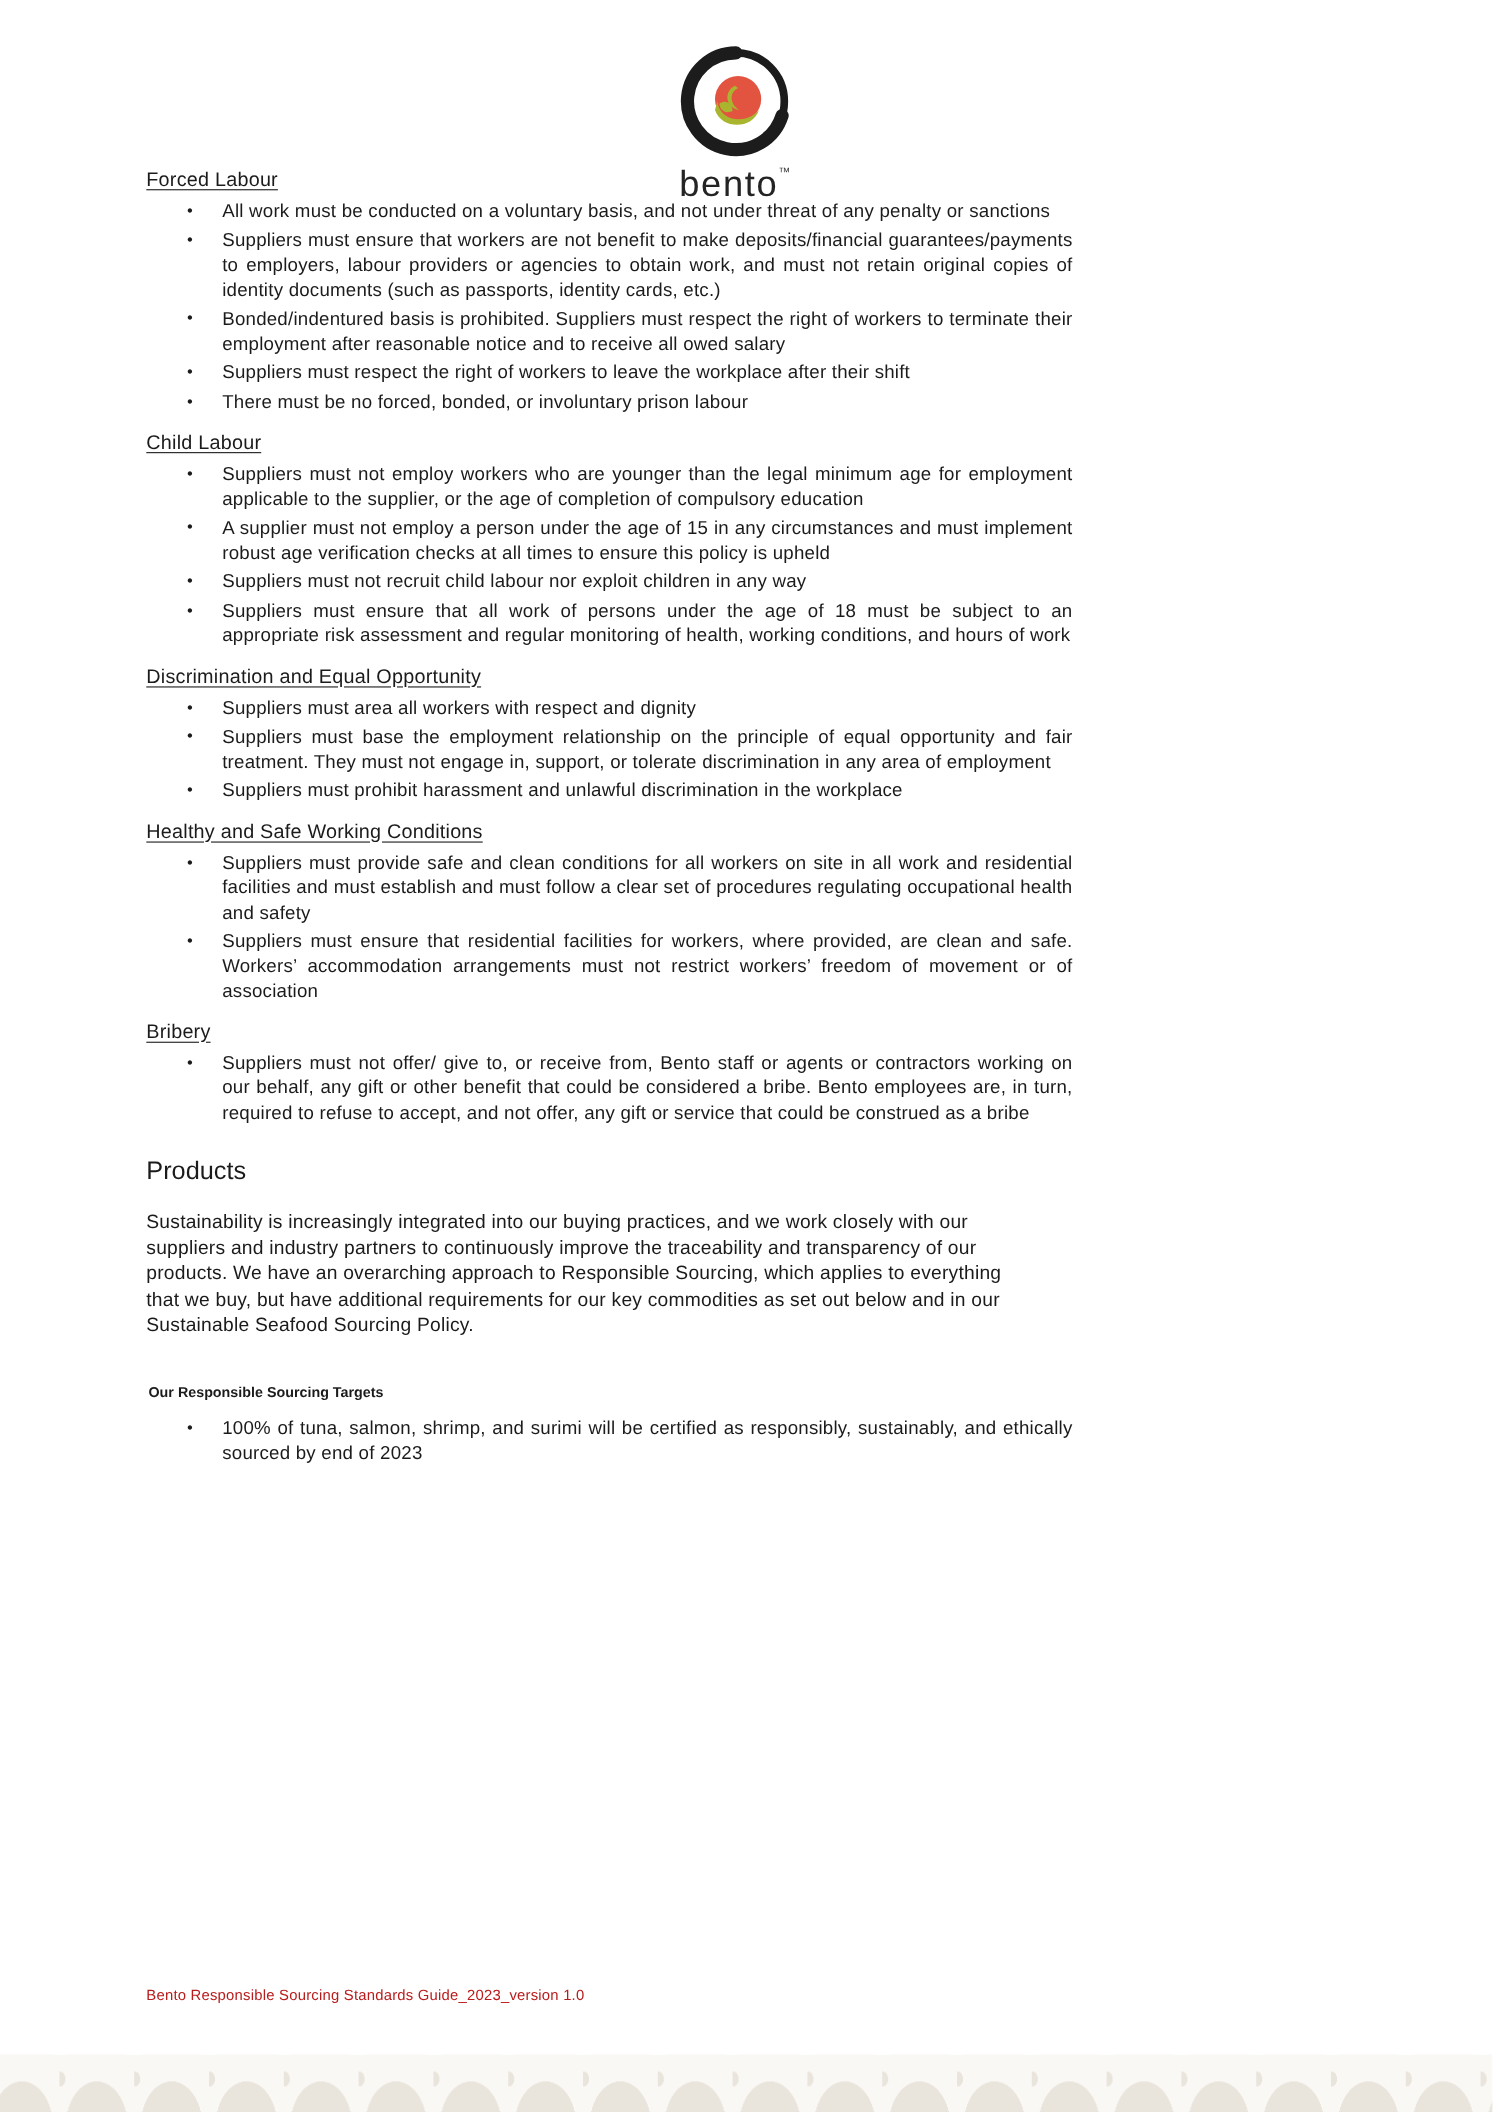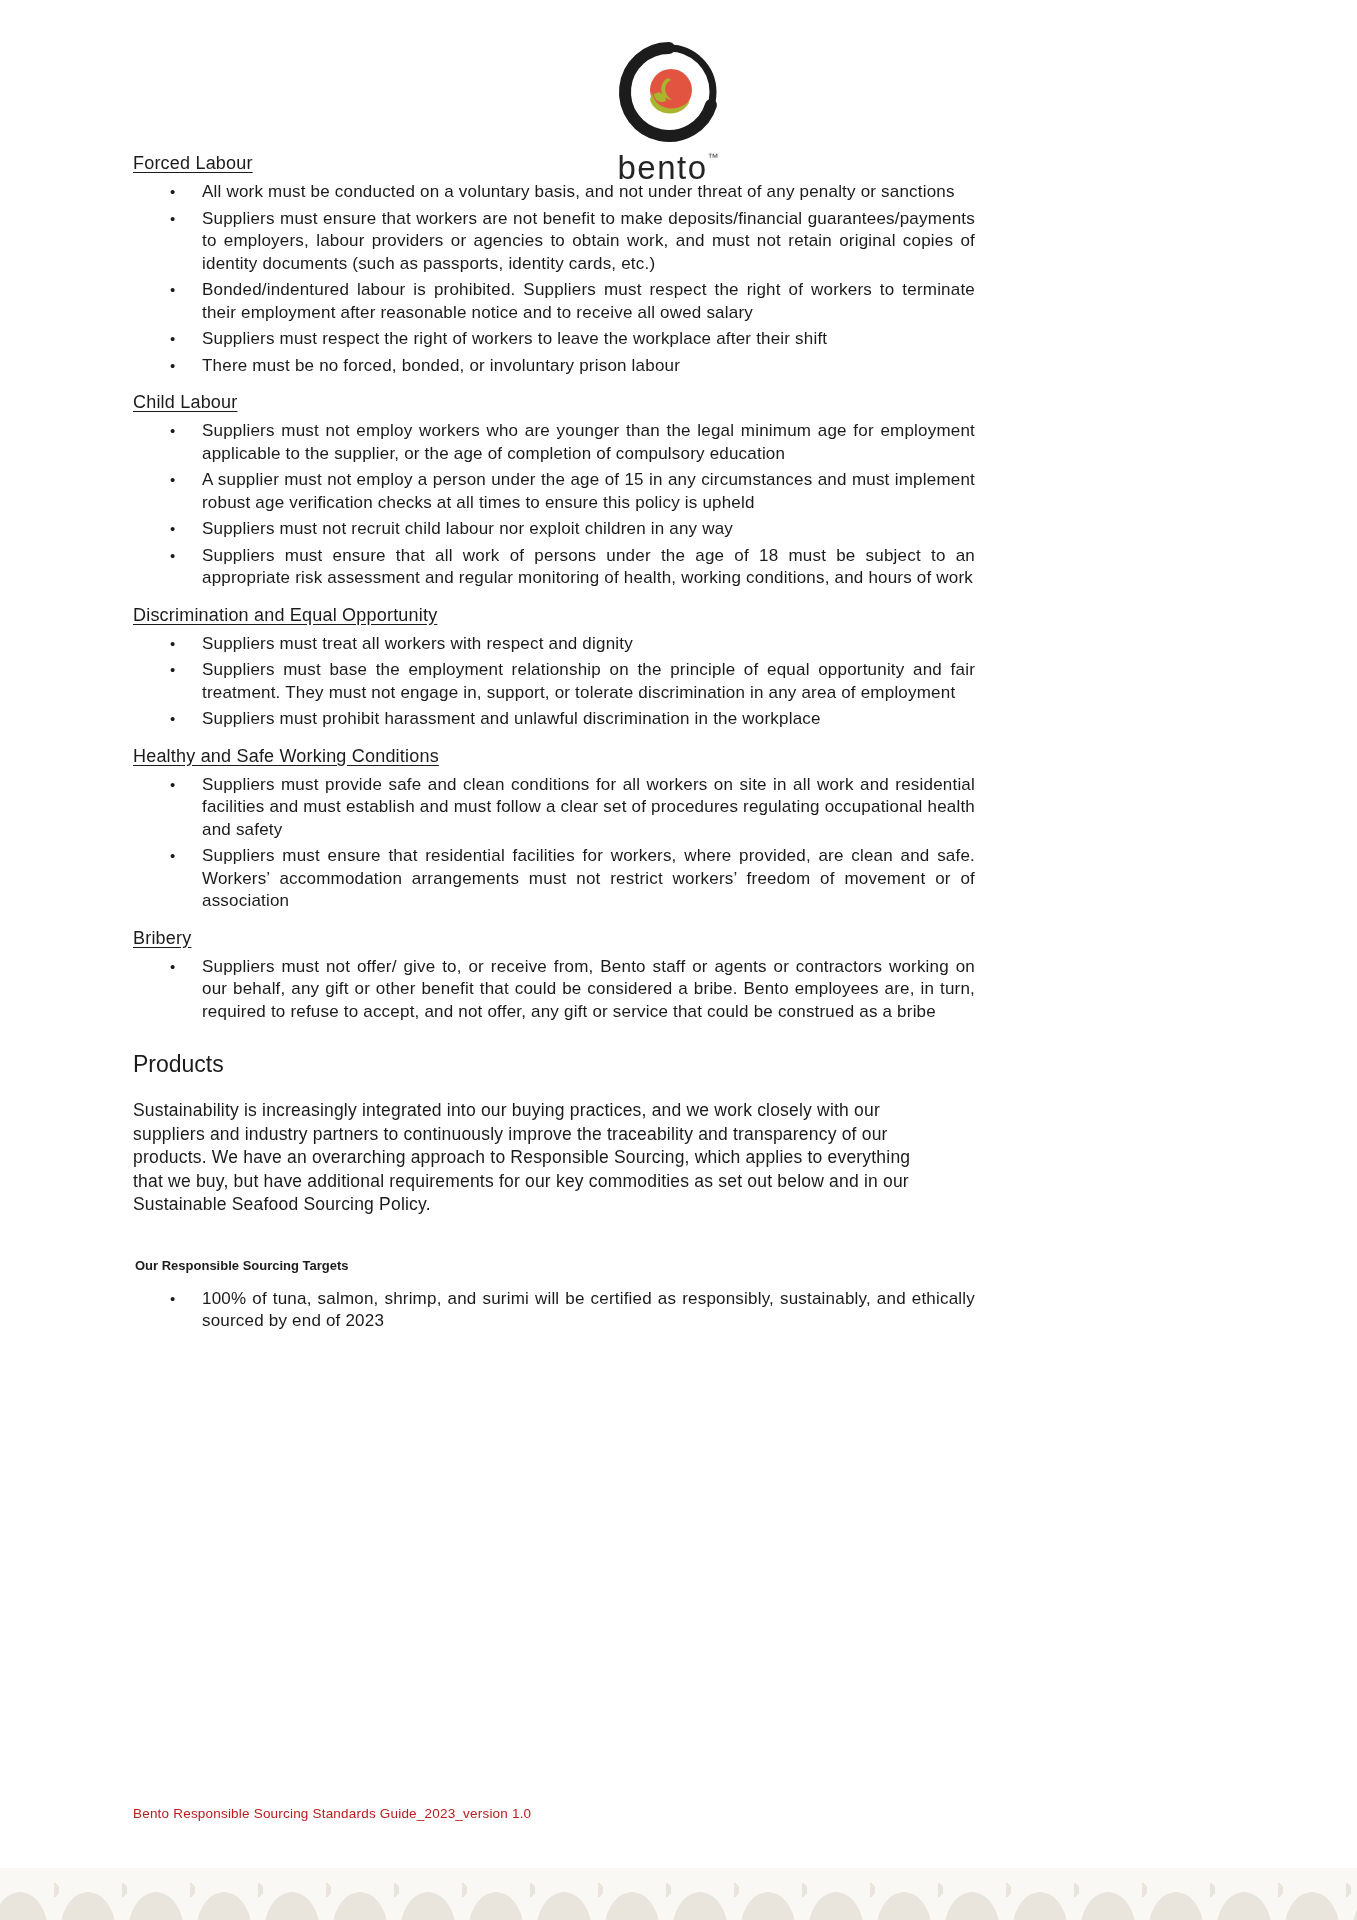--- a/index.html
+++ b/index.html
@@ -68,21 +68,21 @@
             <li>
               <span class="dot">•</span>
               <span class="btxt">All work must be conducted on a voluntary basis, and not under threat of any penalty or sanctions</span>
             </li>
             <li>
               <span class="dot">•</span>
               <span class="btxt">Suppliers must ensure that workers are not benefit to make deposits/financial guarantees/payments to employers, labour providers or agencies to obtain work, and must not retain original copies of identity documents (such as passports, identity cards, etc.)</span>
             </li>
             <li>
               <span class="dot">•</span>
-              <span class="btxt">Bonded/indentured labour is prohibited. Suppliers must respect the right of workers to terminate their employment after reasonable notice and to receive all owed salary</span>
+              <span class="btxt">Bonded/indentured basis is prohibited. Suppliers must respect the right of workers to terminate their employment after reasonable notice and to receive all owed salary</span>
             </li>
             <li>
               <span class="dot">•</span>
               <span class="btxt">Suppliers must respect the right of workers to leave the workplace after their shift</span>
             </li>
             <li>
               <span class="dot">•</span>
               <span class="btxt">There must be no forced, bonded, or involuntary prison labour</span>
             </li>
           </ul>
@@ -106,21 +106,21 @@
               <span class="dot">•</span>
               <span class="btxt">Suppliers must ensure that all work of persons under the age of 18 must be subject to an appropriate risk assessment and regular monitoring of health, working conditions, and hours of work</span>
             </li>
           </ul>
         </section>
         <section class="policy-section">
           <h2 class="section-heading">Discrimination and Equal Opportunity</h2>
           <ul class="bullets">
             <li>
               <span class="dot">•</span>
-              <span class="btxt">Suppliers must treat all workers with respect and dignity</span>
+              <span class="btxt">Suppliers must area all workers with respect and dignity</span>
             </li>
             <li>
               <span class="dot">•</span>
               <span class="btxt">Suppliers must base the employment relationship on the principle of equal opportunity and fair treatment. They must not engage in, support, or tolerate discrimination in any area of employment</span>
             </li>
             <li>
               <span class="dot">•</span>
               <span class="btxt">Suppliers must prohibit harassment and unlawful discrimination in the workplace</span>
             </li>
           </ul>

